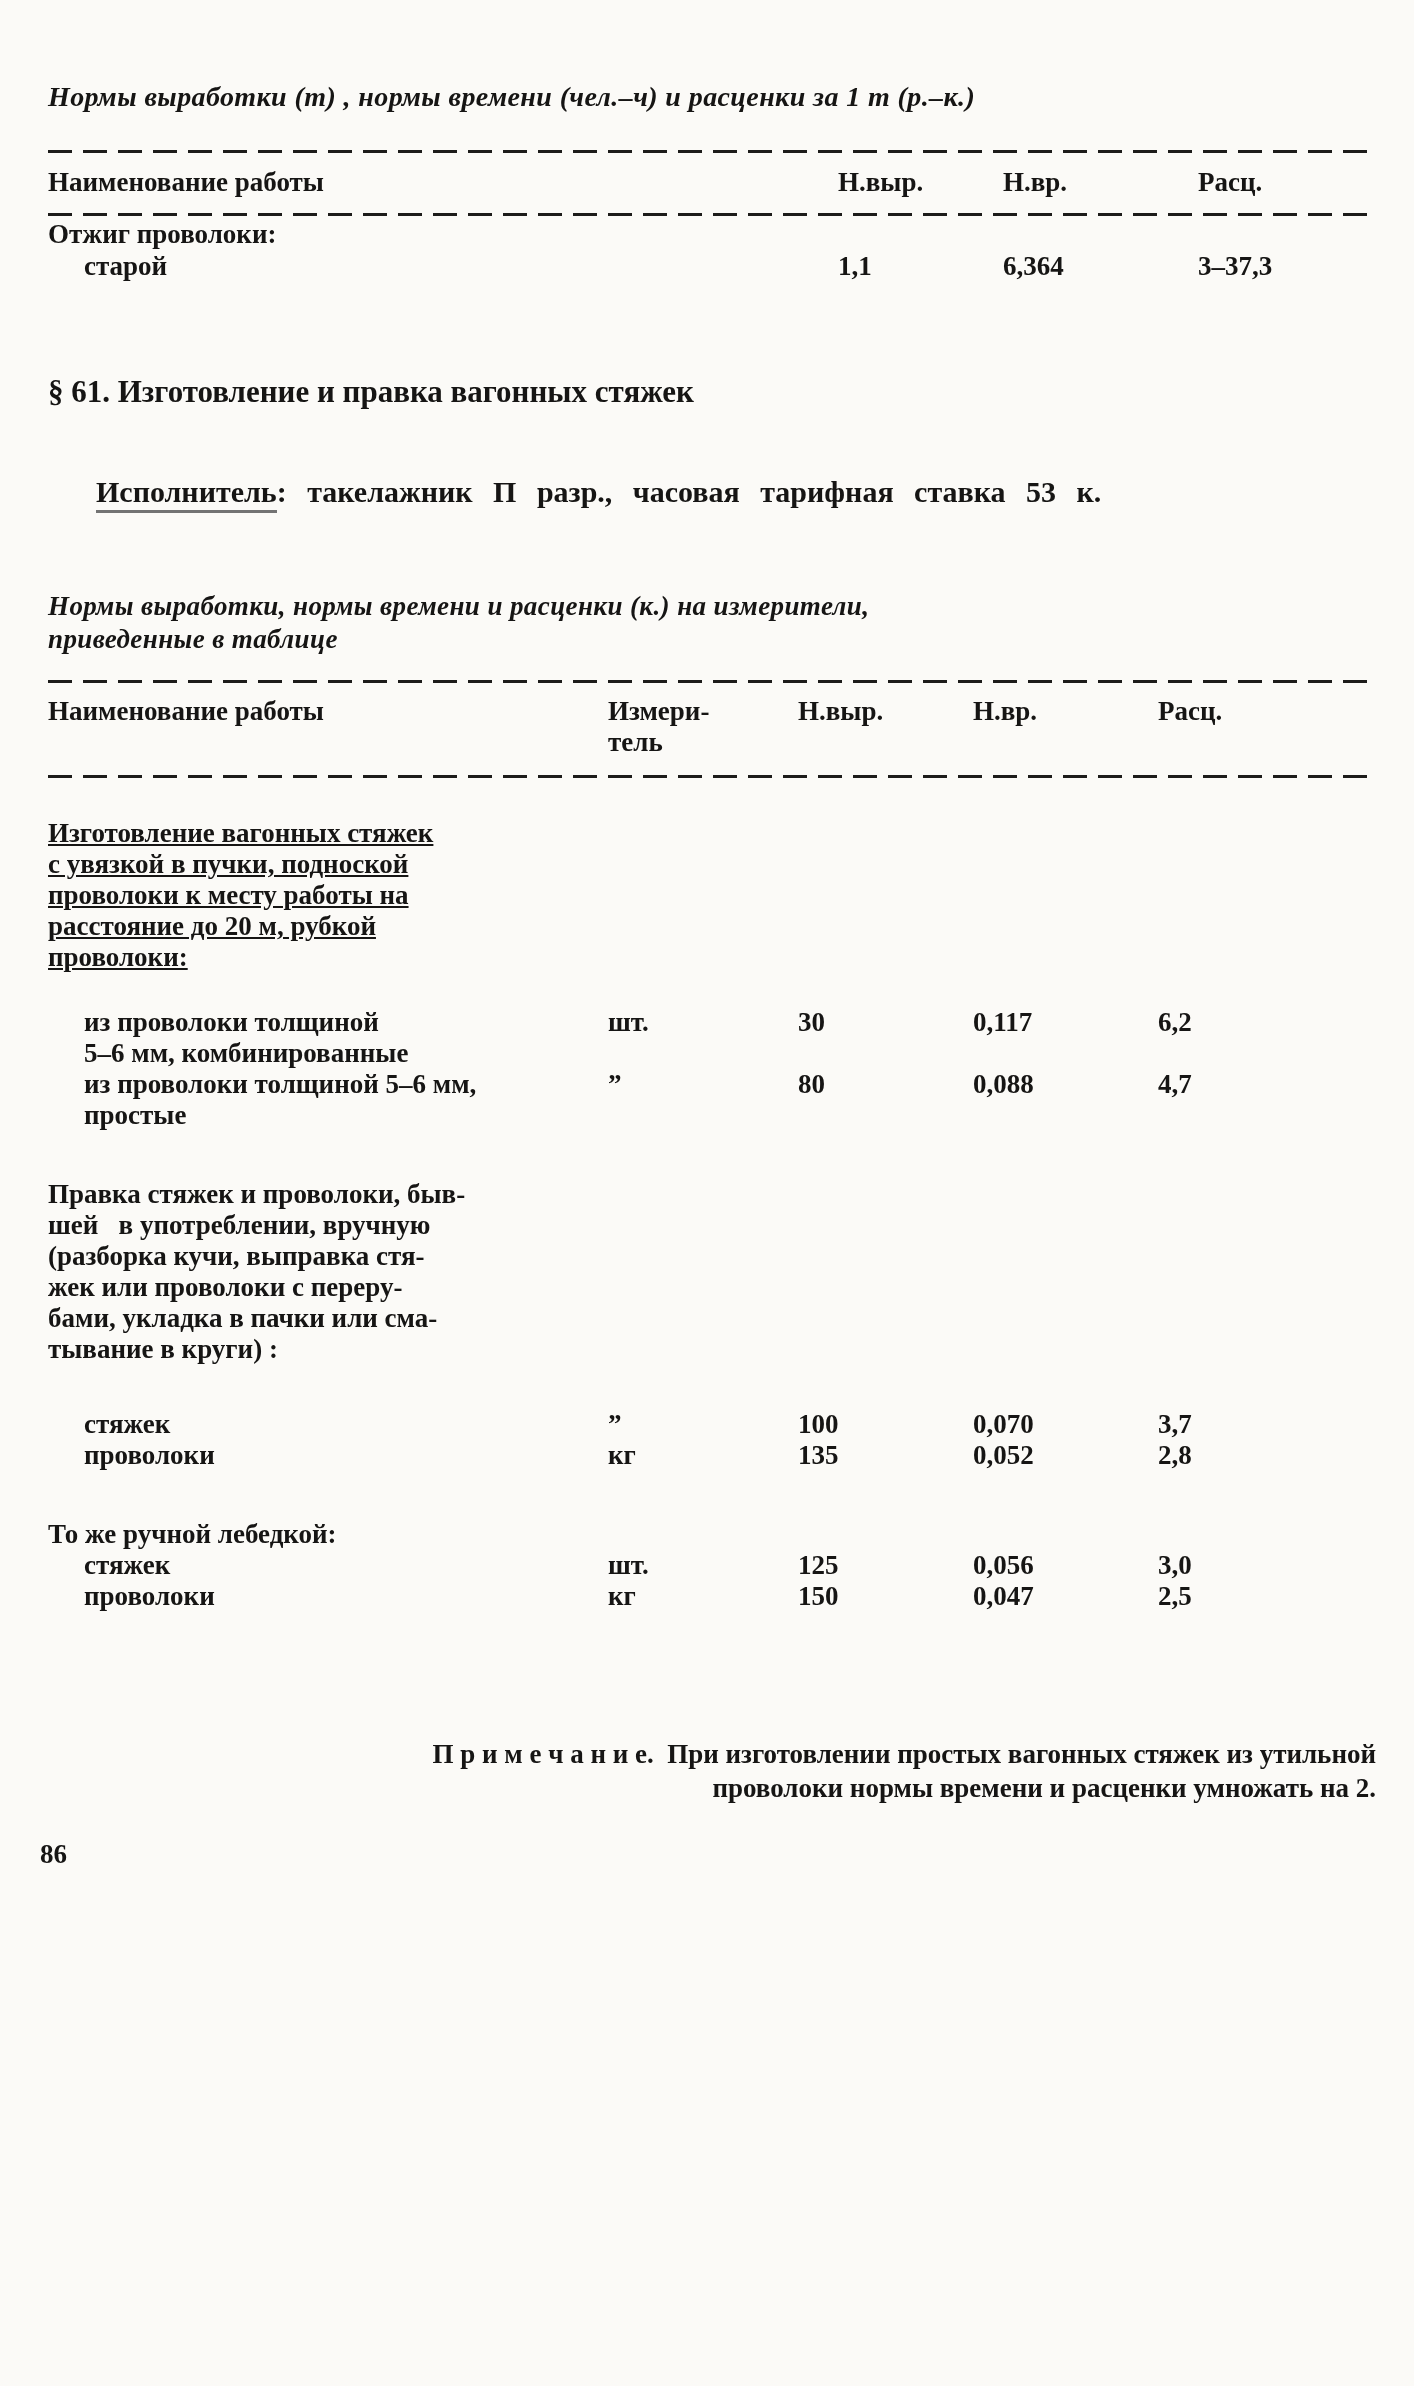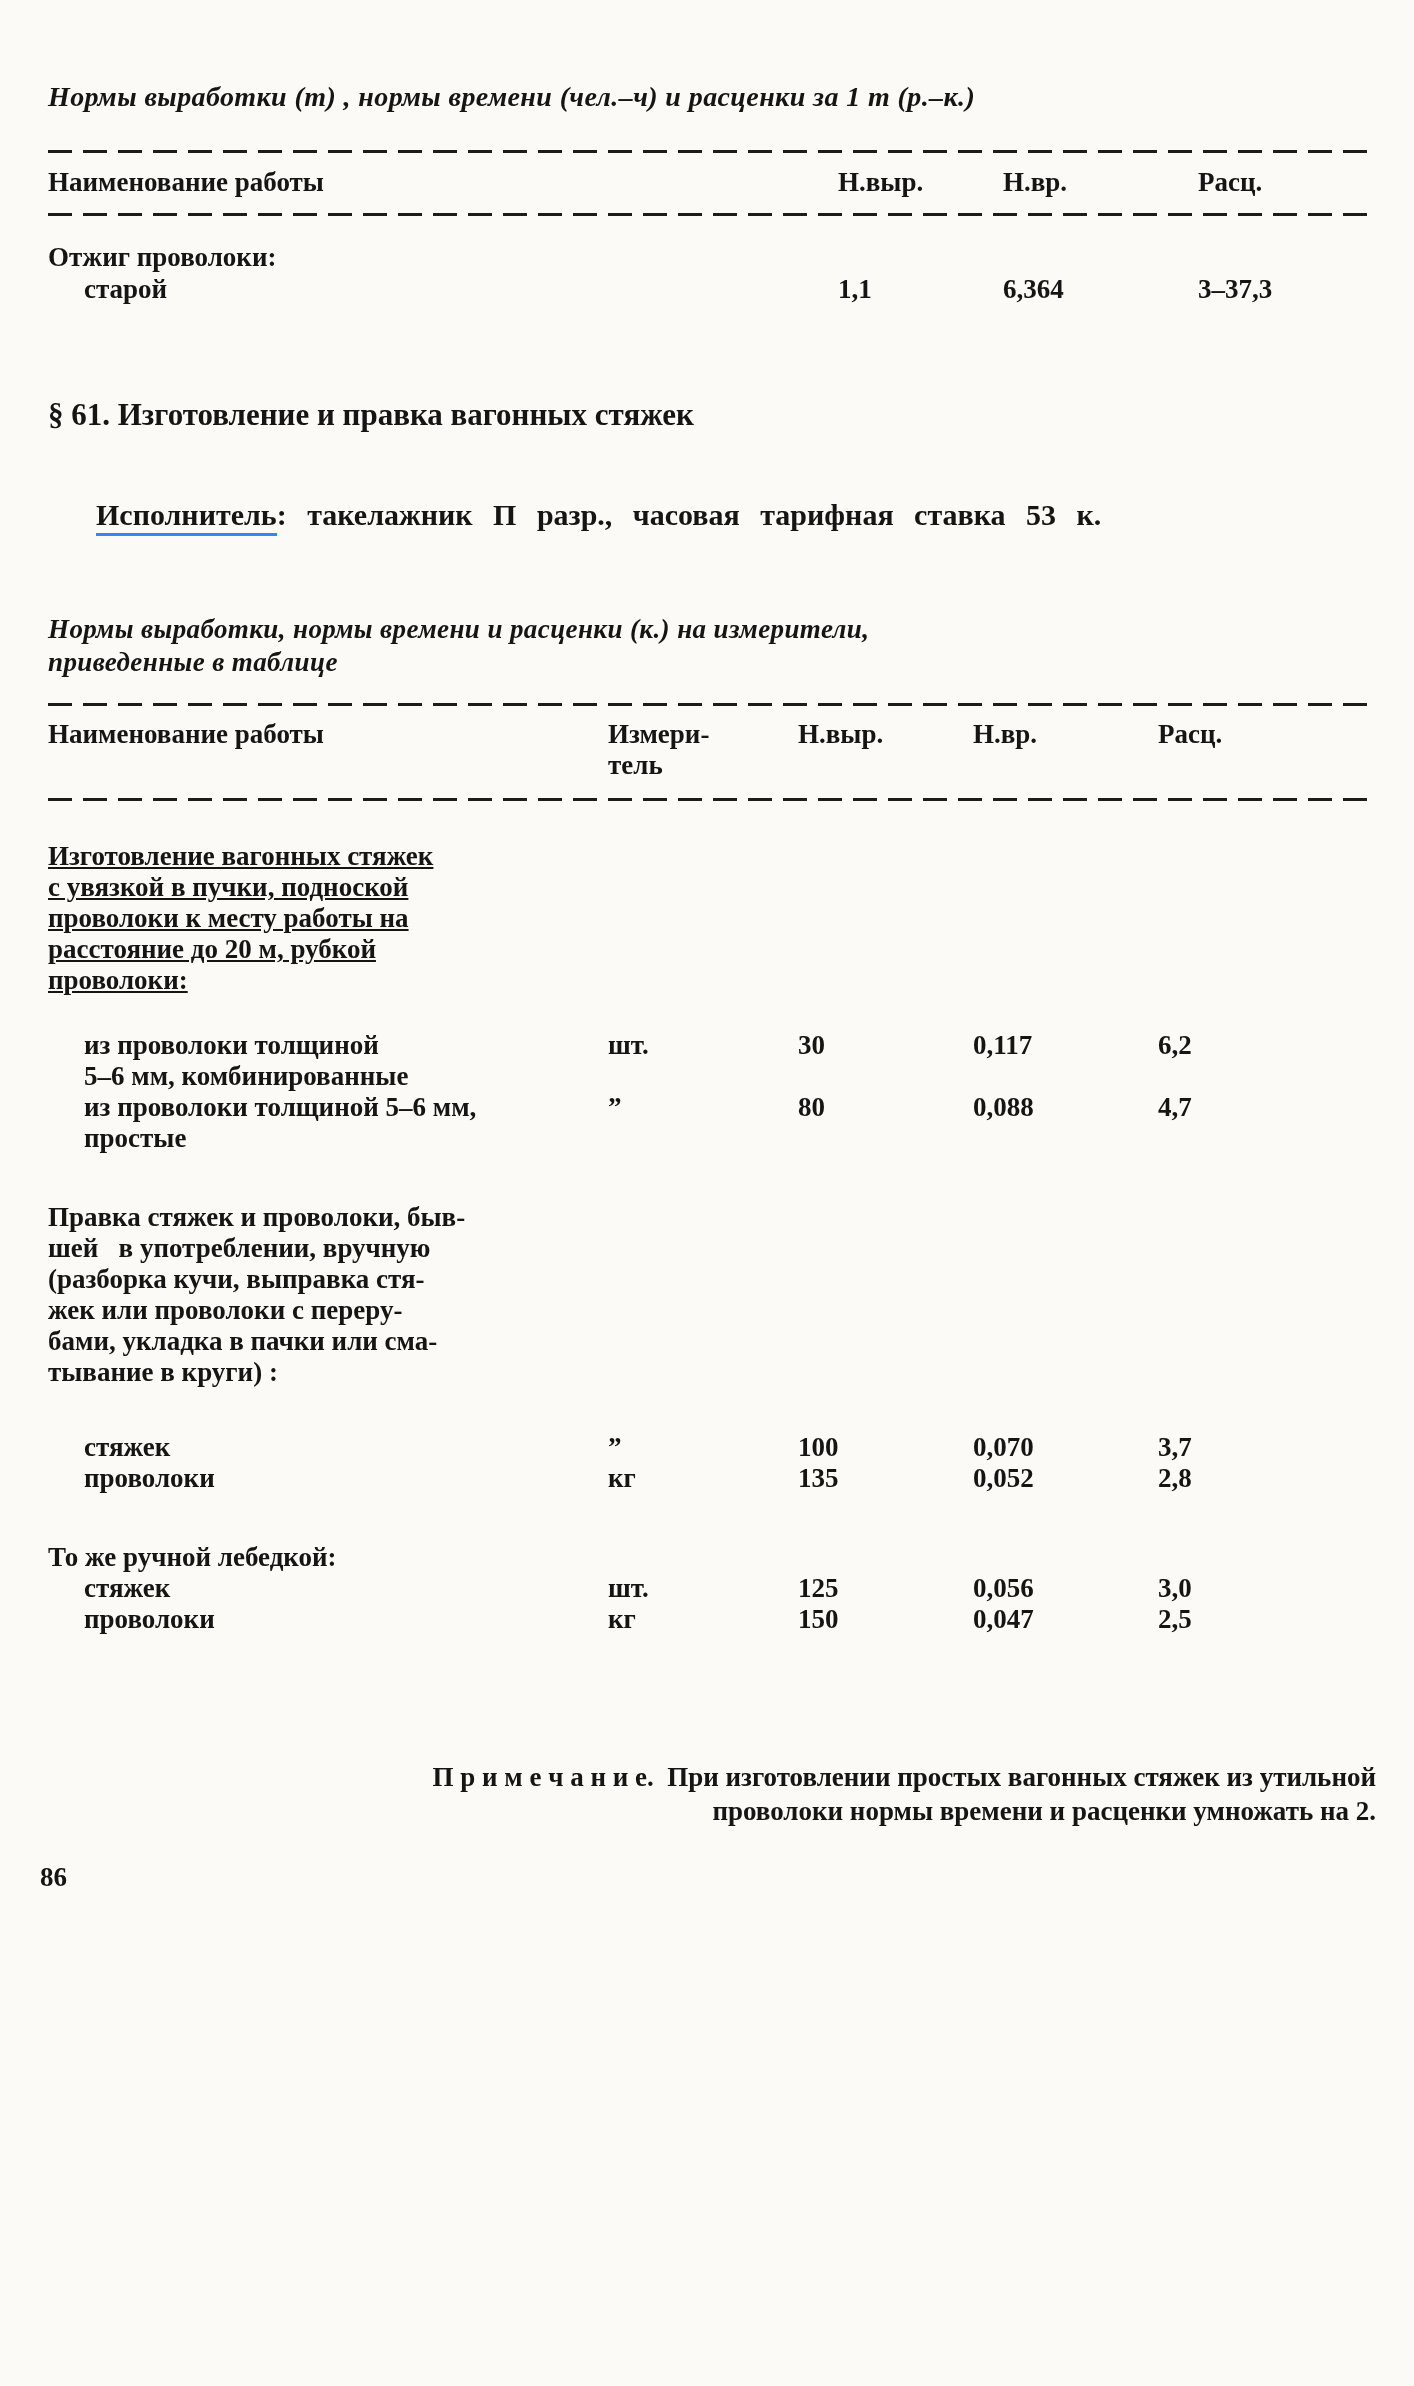--- a/index.html
+++ b/index.html
@@ -46,36 +46,36 @@
     display: grid;
     grid-template-columns: 560px 190px 175px 185px auto;
     align-items: start;
     font-size: 27px;
     line-height: 31px;
   }
   .t2-grid.hdr { padding: 13px 0 17px 0; }
   .cell { white-space: pre-wrap; }
   .indent1 { padding-left: 36px; }
 
-  .group-row { margin-top: 25px; }
+  .group-row { margin-top: 2px; }
 
   .section-title {
     margin: 92px 0 0 0;
     font-size: 31px;
     line-height: 36px;
     font-weight: 700;
   }
   .performer {
     margin: 64px 0 0 48px;
     font-size: 30px;
     line-height: 36px;
     word-spacing: 13px;
   }
   .performer .u {
-    border-bottom: 3px solid #3b82f6;
+    border-bottom: 3px solid #737373;
     padding-bottom: 2px;
     margin-top: 8px;
   }
   .caption2 {
     margin: 80px 0 0 0;
     font-size: 27px;
     line-height: 33px;
     letter-spacing: 0.4px;
   }
   .rule-top2 { margin-top: 24px; }

